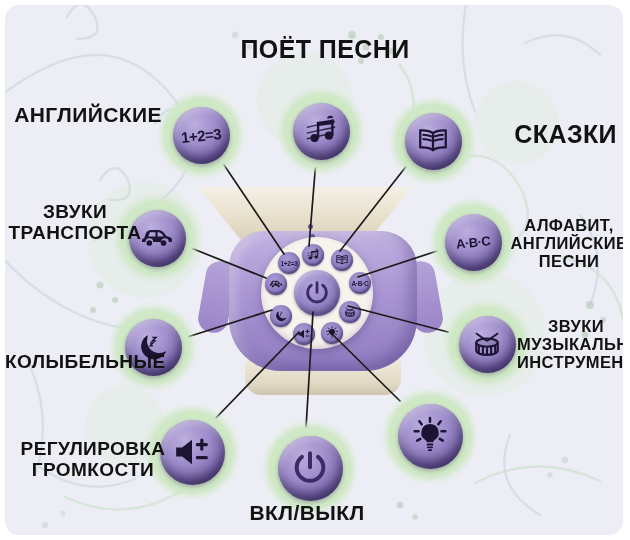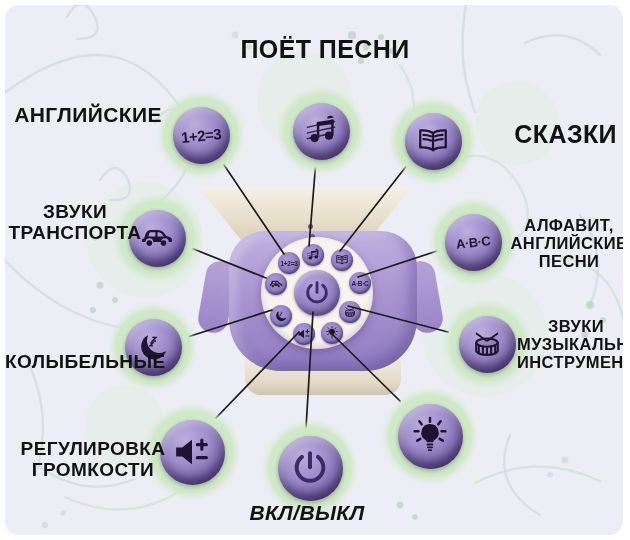--- a/index.html
+++ b/index.html
@@ -11,21 +11,21 @@
   
   .lbl{position:absolute;z-index:6;color:#121212;font-weight:900;white-space:pre-line;line-height:1.08;letter-spacing:.4px;text-align:center;}
   .lbl-title{left:190px;top:31px;width:260px;font-size:25px;}
   .lbl-counting{left:4px;top:99px;width:158px;font-size:21px;}
   .lbl-tales{left:482px;top:116px;width:130px;font-size:25px;text-align:right;}
   .lbl-transport{left:0px;top:197px;width:140px;font-size:19px;}
   .lbl-alphabet{left:503px;top:212px;width:122px;font-size:16.5px;}
   .lbl-lullabies{left:0px;top:340px;width:136px;font-size:19px;margin-top:7px;}
   .lbl-instruments{left:512px;top:313px;width:118px;font-size:16.5px;}
   .lbl-volume{left:13px;top:434px;width:150px;font-size:19px;}
-  .lbl-power{left:227px;top:497px;width:150px;font-size:21px;font-style:italic;}
+  .lbl-power{left:227px;top:497px;width:150px;font-size:21px;}
   .lbl-light{left:436px;top:432px;width:130px;font-size:18px;}
 
   
   .callout{position:absolute;z-index:5;display:flex;align-items:center;justify-content:center;}
   .halo{position:absolute;left:0;top:0;width:100%;height:100%;border-radius:50%;
         background:#cfe8c5;box-shadow:0 0 6px 3px #cfe8c5;}
   .sphere{position:relative;border-radius:50%;display:flex;align-items:center;justify-content:center;
         background:radial-gradient(circle at 38% 30%, #bcaede 0%, #9d8cca 40%, #8471b4 62%, #5f4d8c 85%, #443463 100%);
         box-shadow:inset -2px -7px 10px rgba(25,15,55,.5), inset 2px 4px 6px rgba(255,255,255,.35), 0 2px 4px rgba(40,25,80,.3);}
   .std{width:74px;height:74px;}

